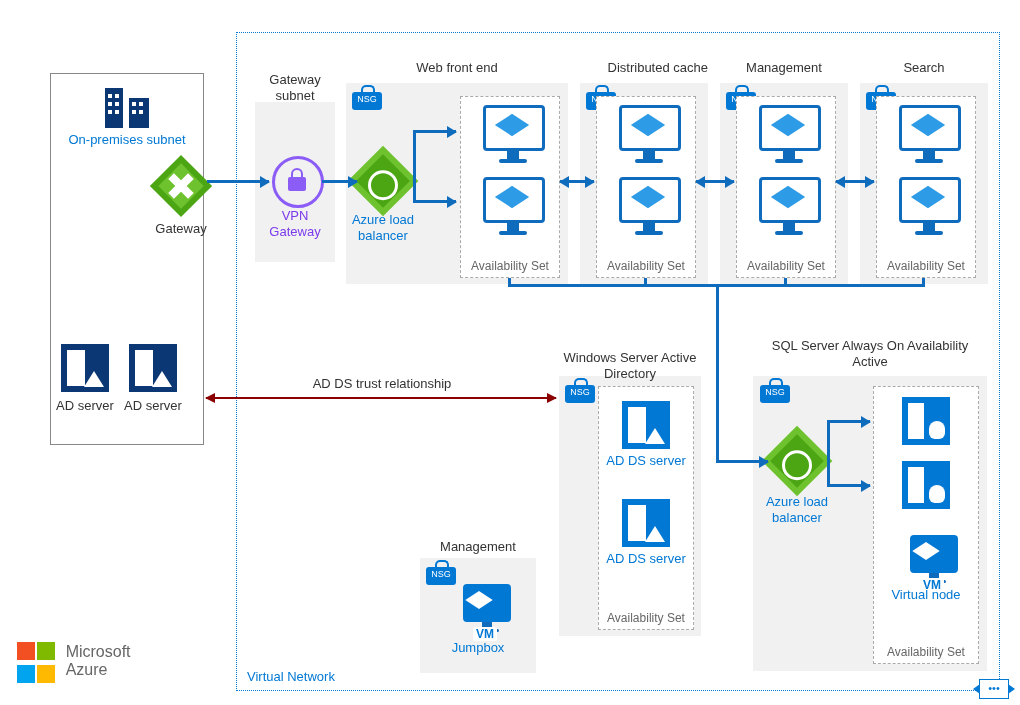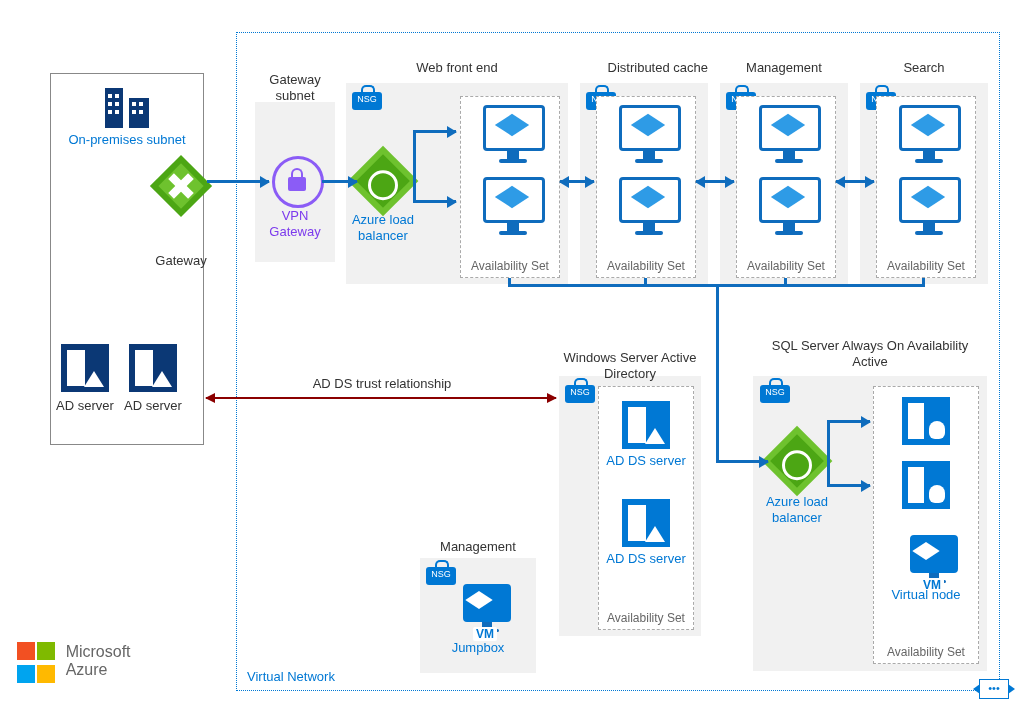--- a/index.html
+++ b/index.html
@@ -303,21 +303,21 @@
     <div class="win" style="left:34px; top:14px;"></div>
     <div class="win" style="left:27px; top:22px;"></div>
     <div class="win" style="left:34px; top:22px;"></div>
   </div>
   <div class="label blue-text" style="left:0; right:0; top:58px;">On-premises subnet</div>
 
   <div class="gateway-icon" style="left:108px; top:90px;">
     <div class="cross"></div>
       <div class="cross2"></div>
   </div>
-  <div class="label" style="left:92px; top:147px; width:76px;margin-top:32px;">Gateway</div>
+  <div class="label" style="left:92px; top:147px; width:76px;">Gateway</div>
 
   <div class="adserver" style="left:10px; top:270px;">
     <div class="front"></div>
       <div class="tri"></div>
   </div>
   <div class="adserver" style="left:78px; top:270px;">
     <div class="front"></div>
       <div class="tri"></div>
   </div>
   <div class="label" style="left:-2px; top:324px; width:72px;">AD server</div>

